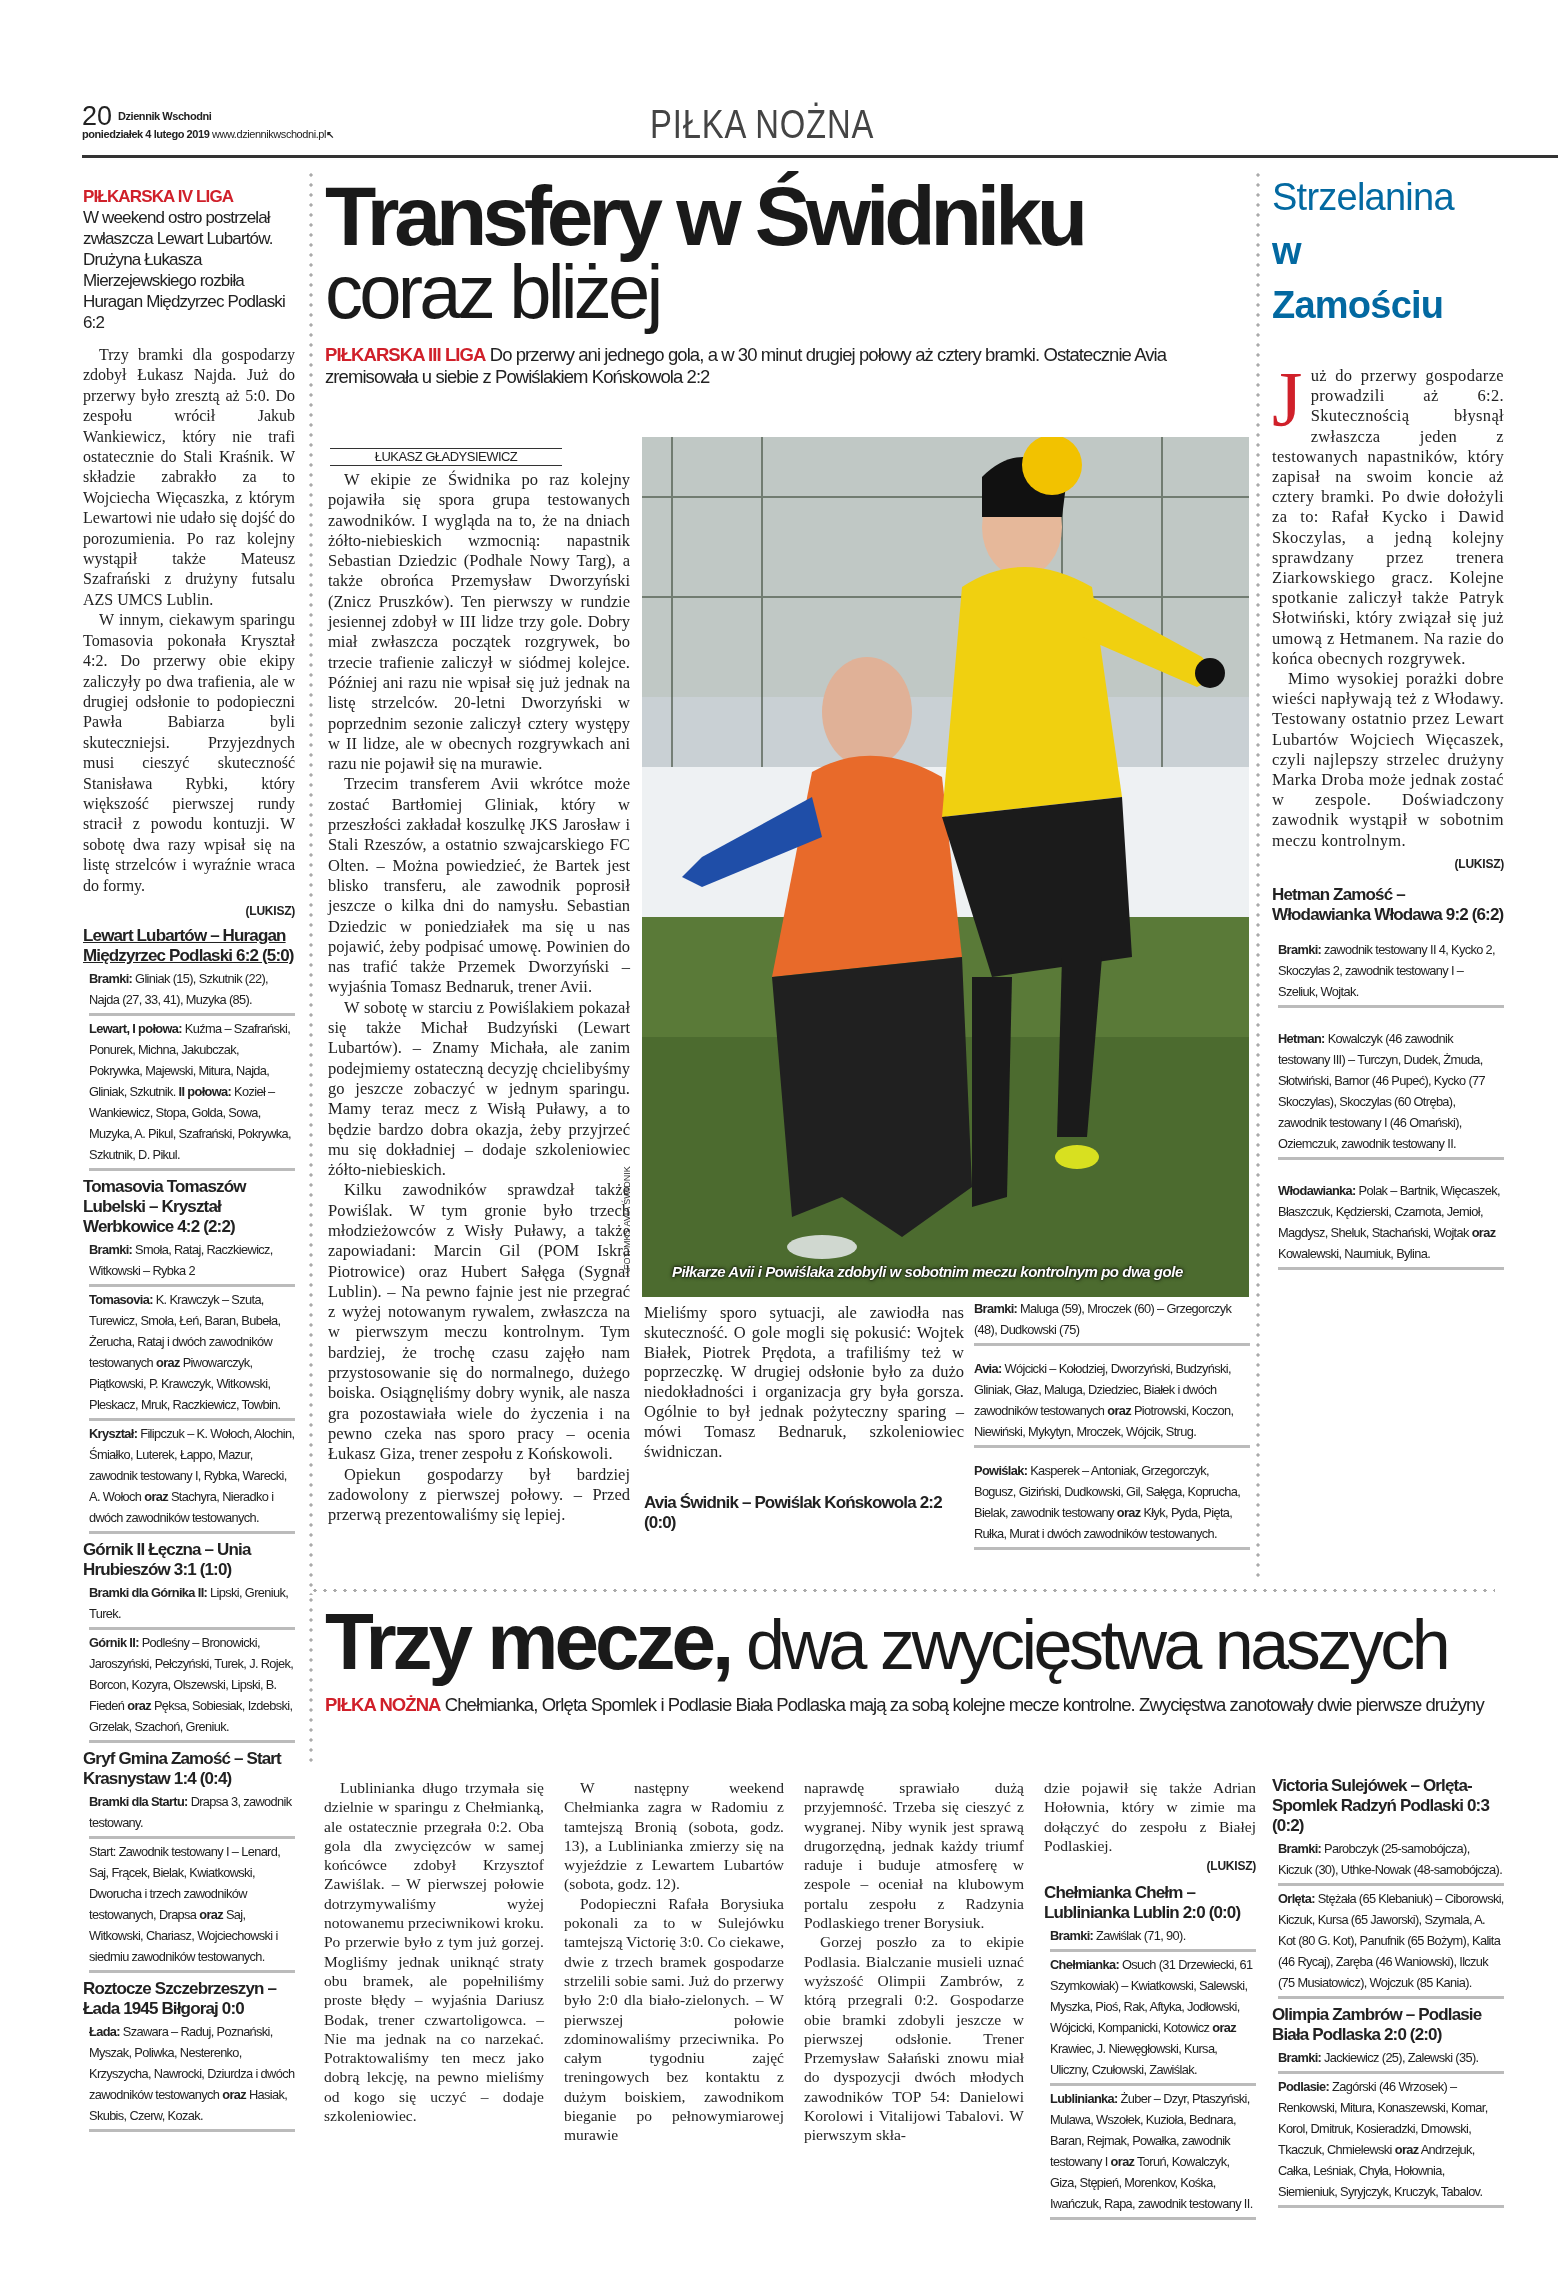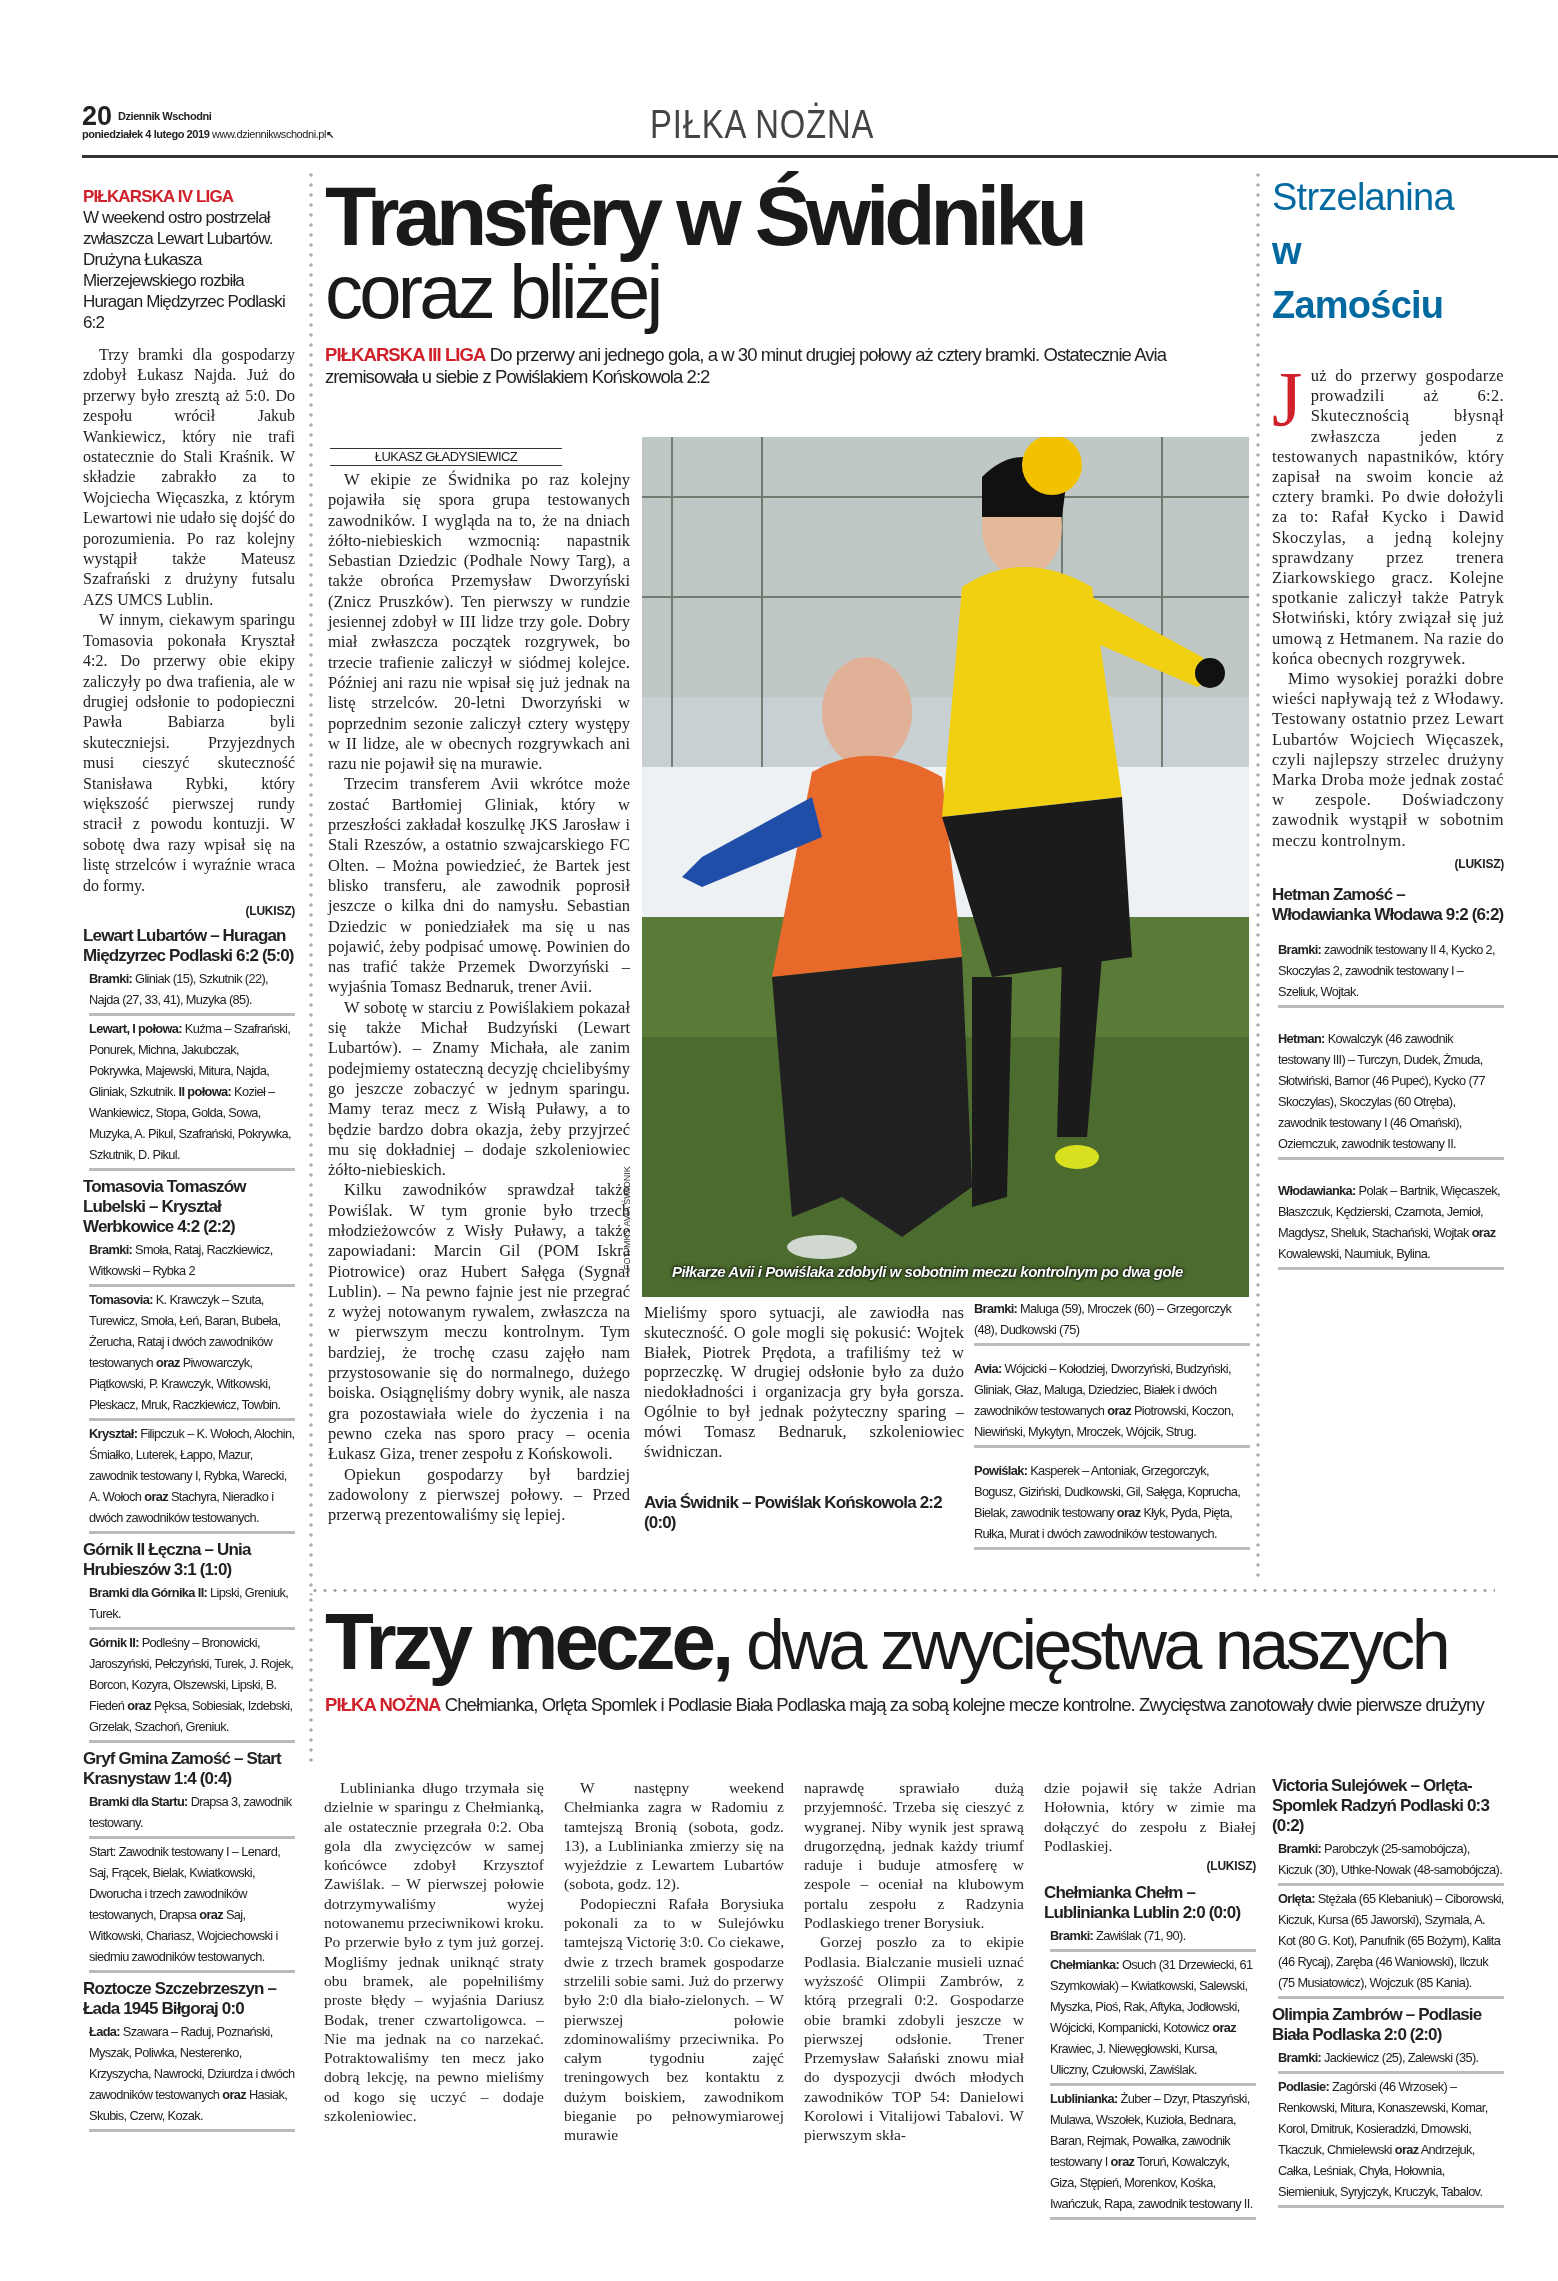--- a/index.html
+++ b/index.html
@@ -1,19 +1,19 @@
 <!DOCTYPE html>
 <html><head>
 <meta charset="utf-8">
 <style>
 *{box-sizing:border-box;margin:0;padding:0}
 html,body{width:1558px;height:2281px;background:#fff;overflow:hidden}
 body{position:relative;font-family:"DejaVu Serif",serif;color:#222}
 .abs{position:absolute}
-.head-num{left:82px;top:103px;font-family:"Liberation Sans",sans-serif;font-weight:bold;font-size:27px;line-height:26px;color:#222}
+.head-num{left:82px;top:103px;font-family:"Liberation Sans",sans-serif;font-weight:normal;font-size:27px;line-height:26px;color:#222}
 .head-paper{left:118px;top:110px;font-family:"Liberation Sans",sans-serif;font-weight:bold;font-size:11px;letter-spacing:-0.04em}
 .head-date{left:82px;top:128px;font-family:"Liberation Sans",sans-serif;font-weight:bold;font-size:11px;letter-spacing:-0.04em}
 .head-url{font-weight:normal}
 .section{left:650px;top:102px;font-family:"Liberation Sans",sans-serif;font-size:40px;font-weight:normal;color:#444;letter-spacing:1px;transform:scaleX(0.82);transform-origin:left top}
 .rule-top{left:82px;top:155px;width:1476px;height:3px;background:#333}
 .dots-v{width:2px;background-image:radial-gradient(circle,#aaa 1.5px,transparent 1.7px);background-size:4px 10px;background-repeat:repeat-y;width:5px}
 .dots-h{height:5px;background-image:radial-gradient(circle,#aaa 1.5px,transparent 1.7px);background-size:10px 5px;background-repeat:repeat-x}
 .lh{font-family:"Liberation Sans",sans-serif;font-size:42px;line-height:50px;color:#1a1a1a;letter-spacing:-0.02em}
 .lede{font-family:"Liberation Sans",sans-serif;font-size:17px;line-height:21px;letter-spacing:-0.05em;color:#222}
 .kicker{font-weight:bold;color:#d0202a}
@@ -52,21 +52,21 @@
   <div class="lede" style="margin-top:14px">
     <div class="kicker">PIŁKARSKA IV LIGA</div>
     <div>W weekend ostro postrzelał zwłaszcza Lewart Lubartów. Drużyna Łukasza Mierzejewskiego rozbiła Huragan Międzyrzec Podlaski 6:2</div>
   </div>
   <div class="body" style="margin-top:12px;font-size:16px;line-height:20.4px">
     <p>Trzy bramki dla gospodarzy zdobył Łukasz Najda. Już do przerwy było zresztą aż 5:0. Do zespołu wrócił Jakub Wankiewicz, który nie trafi ostatecznie do Stali Kraśnik. W składzie zabrakło za to Wojciecha Więcaszka, z którym Lewartowi nie udało się dojść do porozumienia. Po raz kolejny wystąpił także Mateusz Szafrański z drużyny futsalu AZS UMCS Lublin.</p>
     <p>W innym, ciekawym sparingu Tomasovia pokonała Kryształ 4:2. Do przerwy obie ekipy zaliczyły po dwa trafienia, ale w drugiej odsłonie to podopieczni Pawła Babiarza byli skuteczniejsi. Przyjezdnych musi cieszyć skuteczność Stanisława Rybki, który większość pierwszej rundy stracił z powodu kontuzji. W sobotę dwa razy wpisał się na listę strzelców i wyraźnie wraca do formy.</p>
   </div>
   <div class="sig" style="margin-top:8px">(LUKISZ)</div>
   <div id="left-matches" style="margin-top:8px">
-      <div class="match-title" style="margin-top: 6px;">Lewart Lubartów – Huragan Międzyrzec Podlaski 6:2 (5:0)</div>
+      <div class="match-title" style="margin-top: 6px; text-decoration: underline;">Lewart Lubartów – Huragan Międzyrzec Podlaski 6:2 (5:0)</div>
       <div class="lineup"><b>Bramki:</b> Gliniak (15), Szkutnik (22), Najda (27, 33, 41), Muzyka (85).</div>
       <div class="lineup"><b>Lewart, I połowa:</b> Kuźma – Szafrański, Ponurek, Michna, Jakubczak, Pokrywka, Majewski, Mitura, Najda, Gliniak, Szkutnik. <b>II połowa:</b> Kozieł – Wankiewicz, Stopa, Golda, Sowa, Muzyka, A. Pikul, Szafrański, Pokrywka, Szkutnik, D. Pikul.</div>
       <div class="match-title" style="margin-top: 6px;">Tomasovia Tomaszów Lubelski – Kryształ Werbkowice 4:2 (2:2)</div>
       <div class="lineup"><b>Bramki:</b> Smoła, Rataj, Raczkiewicz, Witkowski – Rybka 2</div>
       <div class="lineup"><b>Tomasovia:</b> K. Krawczyk – Szuta, Turewicz, Smoła, Łeń, Baran, Bubeła, Żerucha, Rataj i dwóch zawodników testowanych <b>oraz</b> Piwowarczyk, Piątkowski, P. Krawczyk, Witkowski, Pleskacz, Mruk, Raczkiewicz, Towbin.</div>
       <div class="lineup"><b>Kryształ:</b> Filipczuk – K. Wołoch, Alochin, Śmiałko, Luterek, Łappo, Mazur, zawodnik testowany I, Rybka, Warecki, A. Wołoch <b>oraz</b> Stachyra, Nieradko i dwóch zawodników testowanych.</div>
       <div class="match-title" style="margin-top: 6px;">Górnik II Łęczna – Unia Hrubieszów 3:1 (1:0)</div>
       <div class="lineup"><b>Bramki dla Górnika II:</b> Lipski, Greniuk, Turek.</div>
       <div class="lineup"><b>Górnik II:</b> Podleśny – Bronowicki, Jaroszyński, Pełczyński, Turek, J. Rojek, Borcon, Kozyra, Olszewski, Lipski, B. Fiedeń <b>oraz</b> Pęksa, Sobiesiak, Izdebski, Grzelak, Szachoń, Greniuk.</div>
       <div class="match-title" style="margin-top: 6px;">Gryf Gmina Zamość – Start Krasnystaw 1:4 (0:4)</div>

